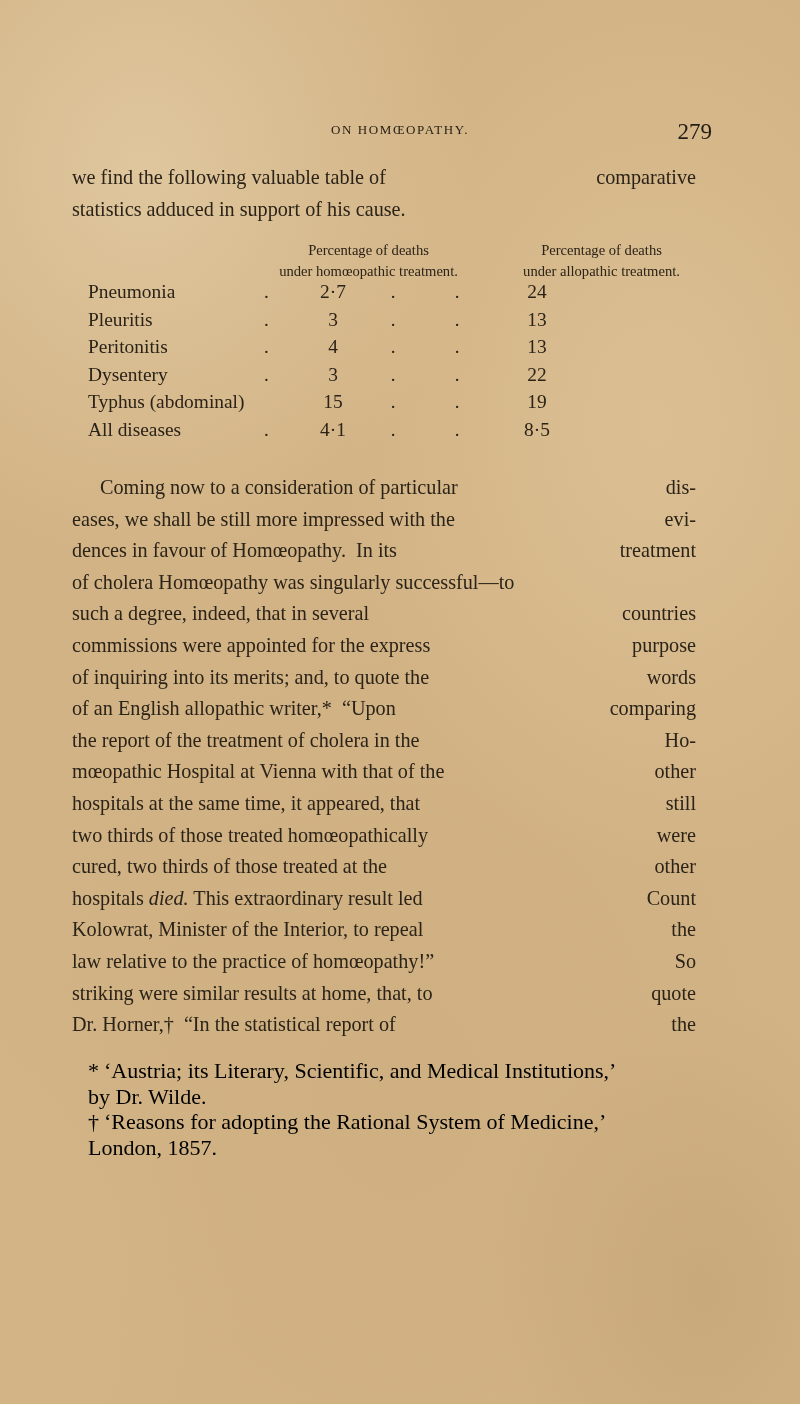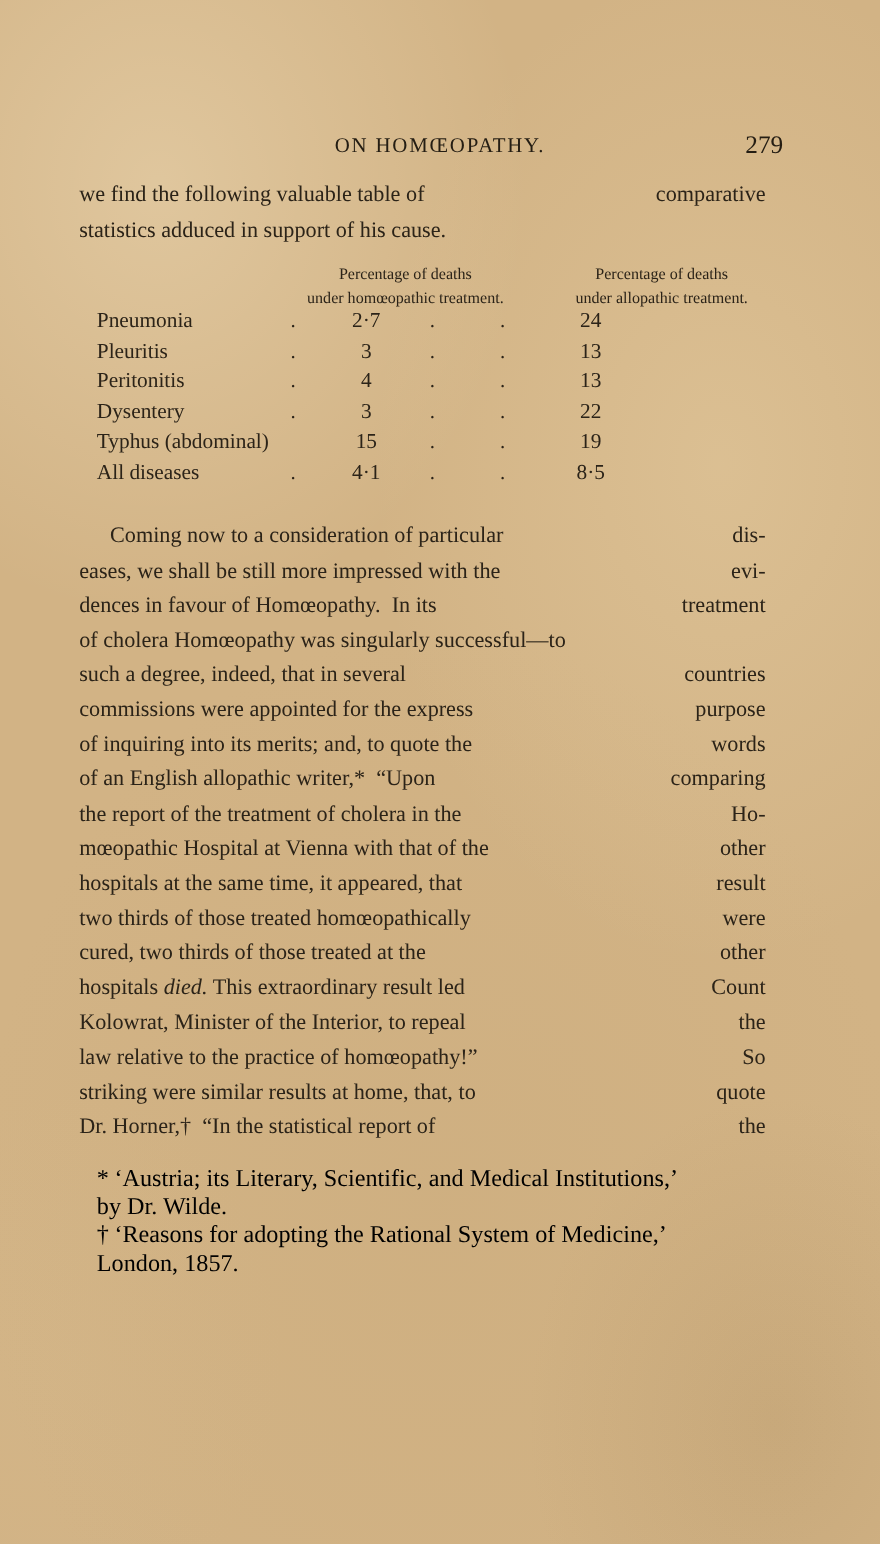--- a/index.html
+++ b/index.html
@@ -40,21 +40,21 @@
     left: 88px;
     top: 122px;
     width: 624px;
     height: 22px;
   }
   .rh-title {
     position: absolute;
     left: 0;
     width: 100%;
     text-align: center;
-    font-size: 19px;
+    font-size: 13px;
     letter-spacing: 1.6px;
     font-variant: small-caps;
     text-transform: uppercase;
     color: #241d13;
   }
   .rh-folio {
     position: absolute;
     right: 0;
     top: -3px;
     font-size: 23px;
@@ -290,21 +290,21 @@
       <span>Ho-</span>
     </div>
 
     <div class="bodyline just">
       <span>mœopathic Hospital at Vienna with that of the</span>
       <span>other</span>
     </div>
 
     <div class="bodyline just">
       <span>hospitals at the same time, it appeared, that</span>
-      <span>result</span>
+      <span>still</span>
     </div>
 
     <div class="bodyline just">
       <span>two thirds of those treated homœopathically</span>
       <span>were</span>
     </div>
 
     <div class="bodyline just">
       <span>cured, two thirds of those treated at the</span>
       <span>other</span>

